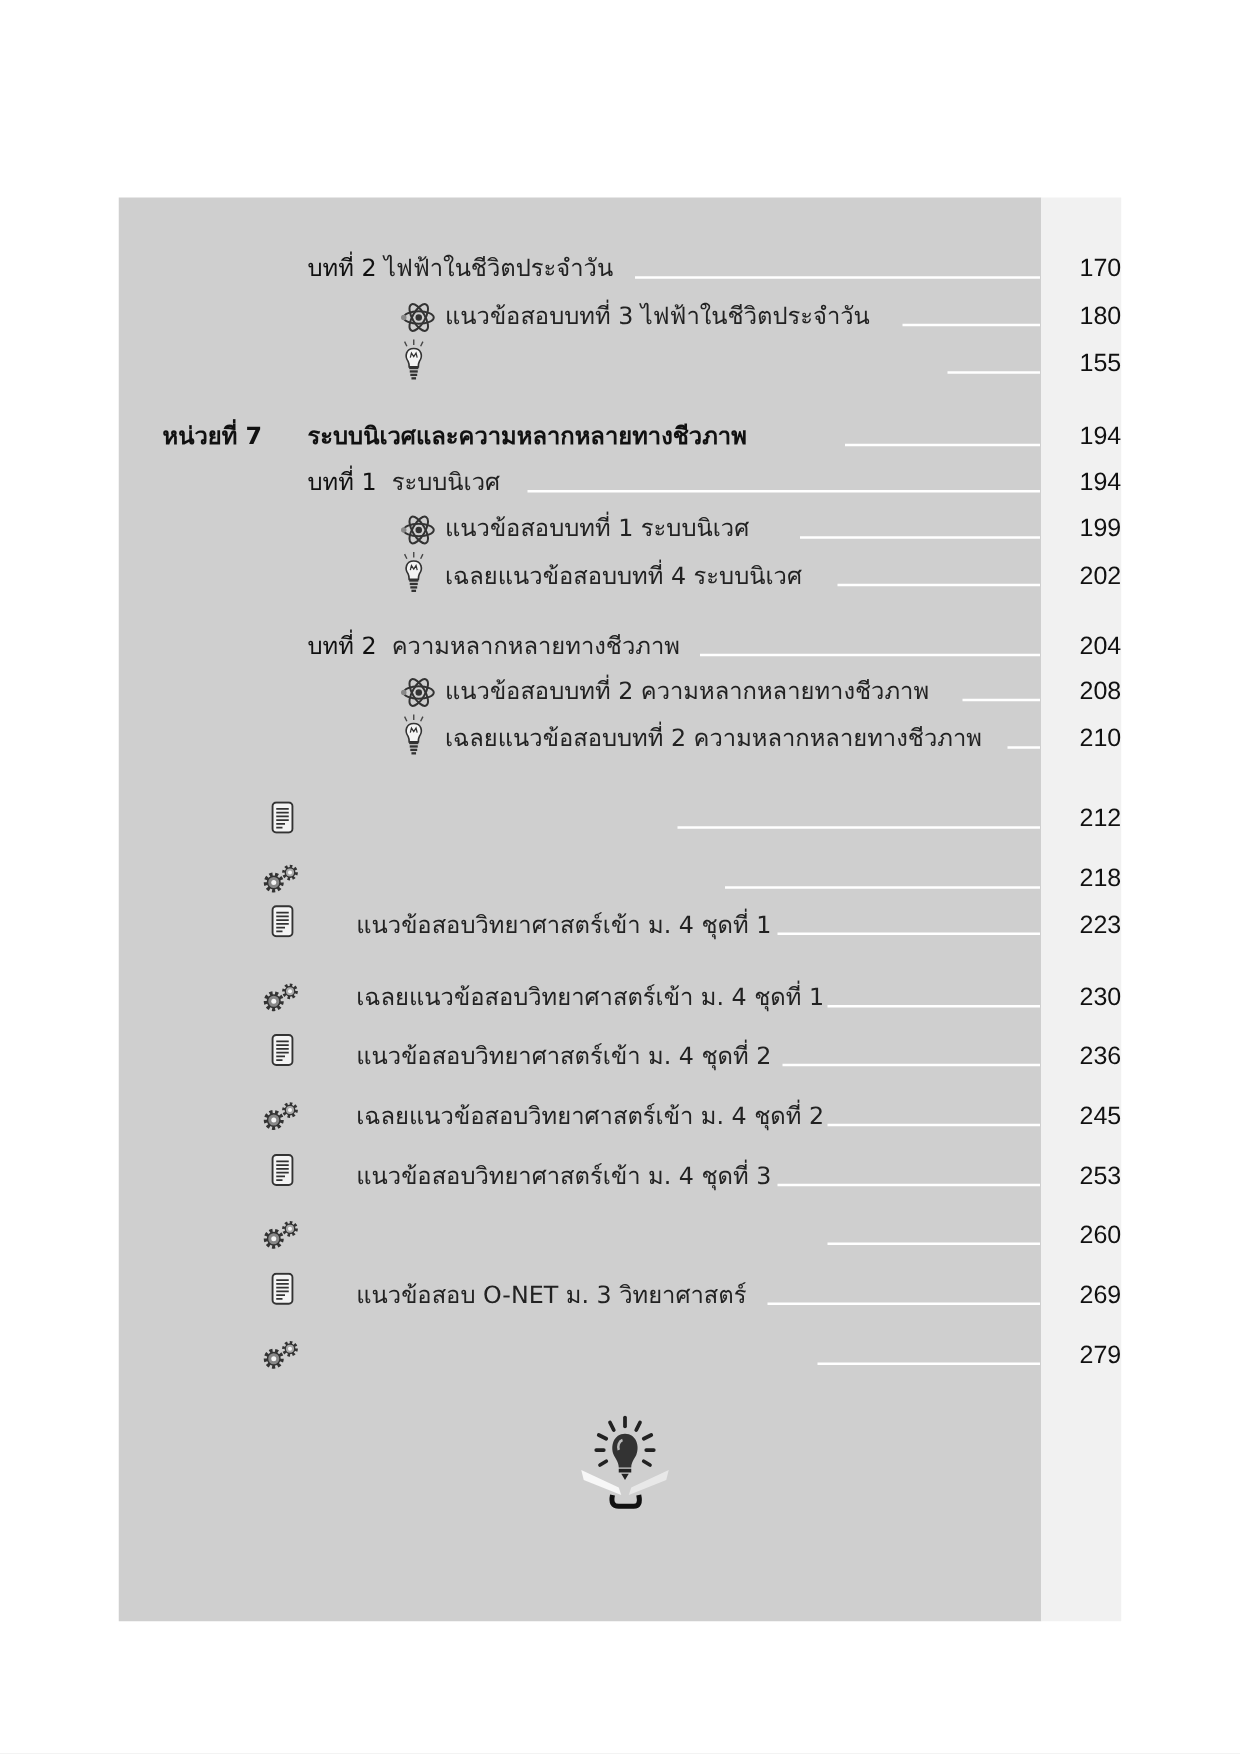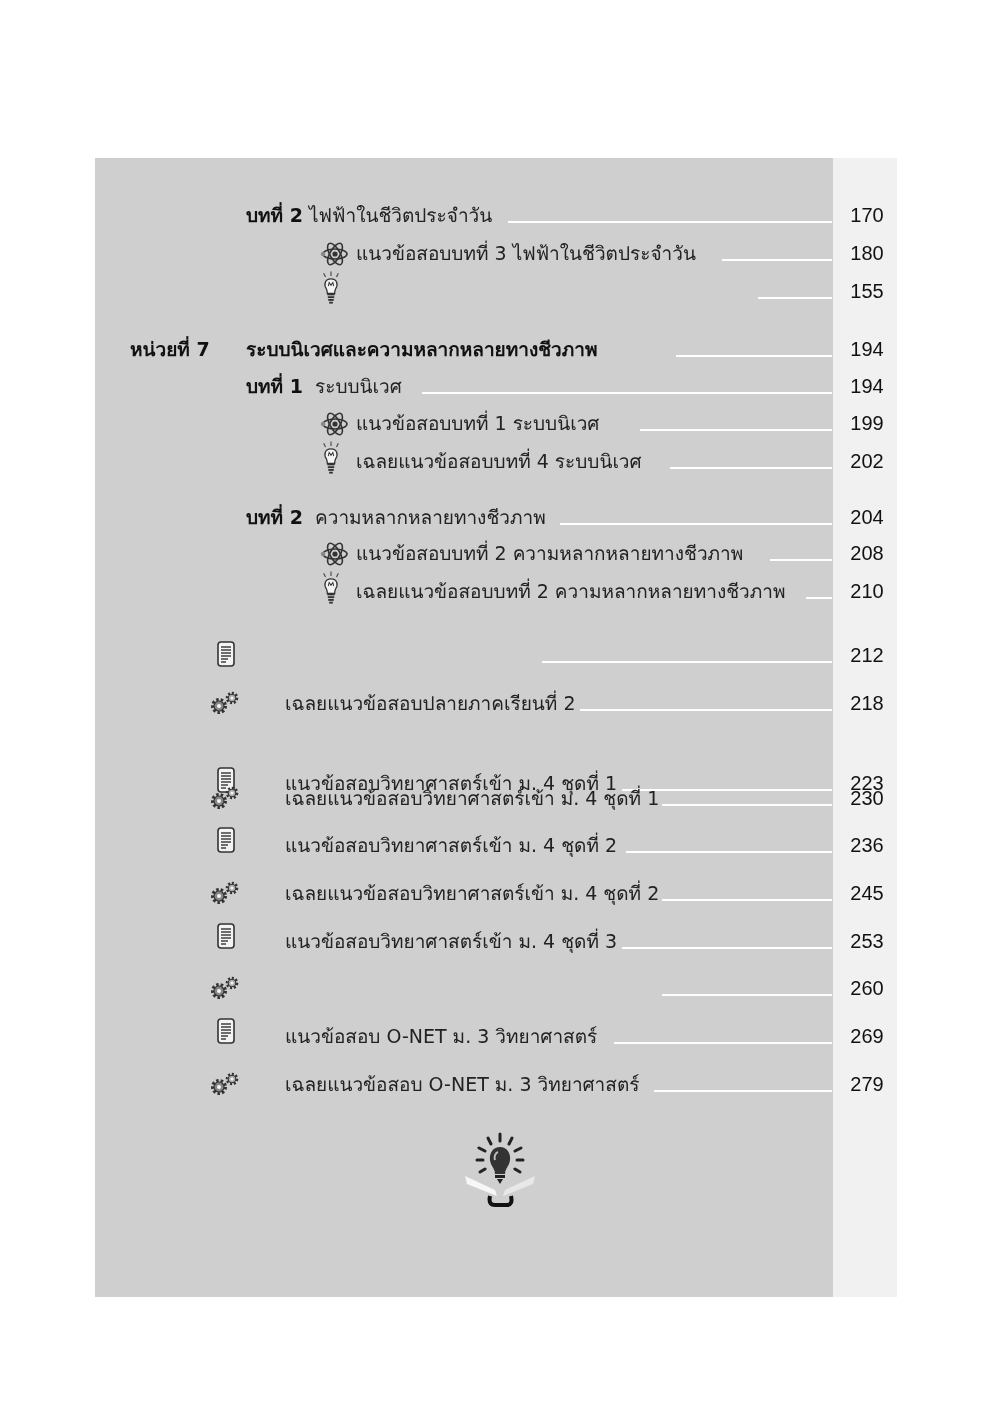--- a/index.html
+++ b/index.html
@@ -15,28 +15,28 @@
       position: absolute; left: 833px; top: 158px; width: 64px; height: 1139px;
       background: #f1f1f1;
     }
     .row {
       position: absolute; left: 0; width: 992px; height: 30px;
     }
     .row .label {
       position: absolute; top: 0; height: 30px; line-height: 30px; font-size: 19px;
       white-space: nowrap; color: #222; font-weight: normal;
     }
-    .row .label b { font-weight: bold; color: #111; }
+    .row .label b { font-weight: normal; color: #111; }
     .row .leader {
       position: absolute; top: 21px; height: 2px; background: #ffffff;
     }
     .row .page {
       position: absolute; right: 95px; top: 0; height: 30px; line-height: 30px;
       font-size: 20px; color: #111; font-family: "Liberation Sans", sans-serif;
-      text-align: center; width: 60px;
+      text-align: right; width: 60px;
     }
     .unit-label { position: absolute; top: 0; left: 130px; height: 30px; line-height: 30px;
       font-size: 19px; font-weight: bold; color: #111; }
     .icon { position: absolute; }
     .bottom-icon { position: absolute; left: 455px; top: 1130px; width: 90px; height: 80px; }
   </style>
 </head>
 <body>
 
 <div class="panel"></div>
@@ -161,25 +161,24 @@
   <svg class="icon" style="left:217px; top:1px" width="18" height="26">
       <use href="#doc"></use>
     </svg>
   <span class="leader" style="left:542px; width:290px"></span>
   <span class="page">212</span>
 </div>
 <div class="row" style="top:688px">
   <svg class="icon" style="left:209px; top:2px" width="32" height="26">
       <use href="#gears"></use>
     </svg>
-  <span class="label" style="left:285px">เฉลยแนวข้อสอบปลายภาคเรียนที่ 2</span>
   <span class="leader" style="left:580px; width:252px"></span>
   <span class="page">218</span>
 </div>
-<div class="row" style="top:768px">
+<div class="row" style="top:725px">
   <svg class="icon" style="left:217px; top:-1px" width="18" height="26">
       <use href="#doc"></use>
     </svg>
   <span class="label" style="left:285px">แนวข้อสอบวิทยาศาสตร์เข้า ม. 4 ชุดที่ 1</span>
   <span class="leader" style="left:622px; width:210px"></span>
   <span class="page">223</span>
 </div>
 <div class="row" style="top:783px">
   <svg class="icon" style="left:209px; top:2px" width="32" height="26">
       <use href="#gears"></use>
@@ -224,21 +223,20 @@
       <use href="#doc"></use>
     </svg>
   <span class="label" style="left:285px">แนวข้อสอบ O-NET ม. 3 วิทยาศาสตร์</span>
   <span class="leader" style="left:614px; width:218px"></span>
   <span class="page">269</span>
 </div>
 <div class="row" style="top:1069px">
   <svg class="icon" style="left:209px; top:2px" width="32" height="26">
       <use href="#gears"></use>
     </svg>
-  <span class="label" style="left:285px">เฉลยแนวข้อสอบ O-NET ม. 3 วิทยาศาสตร์</span>
   <span class="leader" style="left:654px; width:178px"></span>
   <span class="page">279</span>
 </div>
 
 <svg class="bottom-icon" viewBox="0 0 90 80">
   <g stroke="#222" stroke-width="3" stroke-linecap="round">
     <line x1="45" y1="4" x2="45" y2="11"></line>
     <line x1="33" y1="8" x2="36" y2="14"></line>
     <line x1="57" y1="8" x2="54" y2="14"></line>
     <line x1="24" y1="18" x2="30" y2="21"></line>

